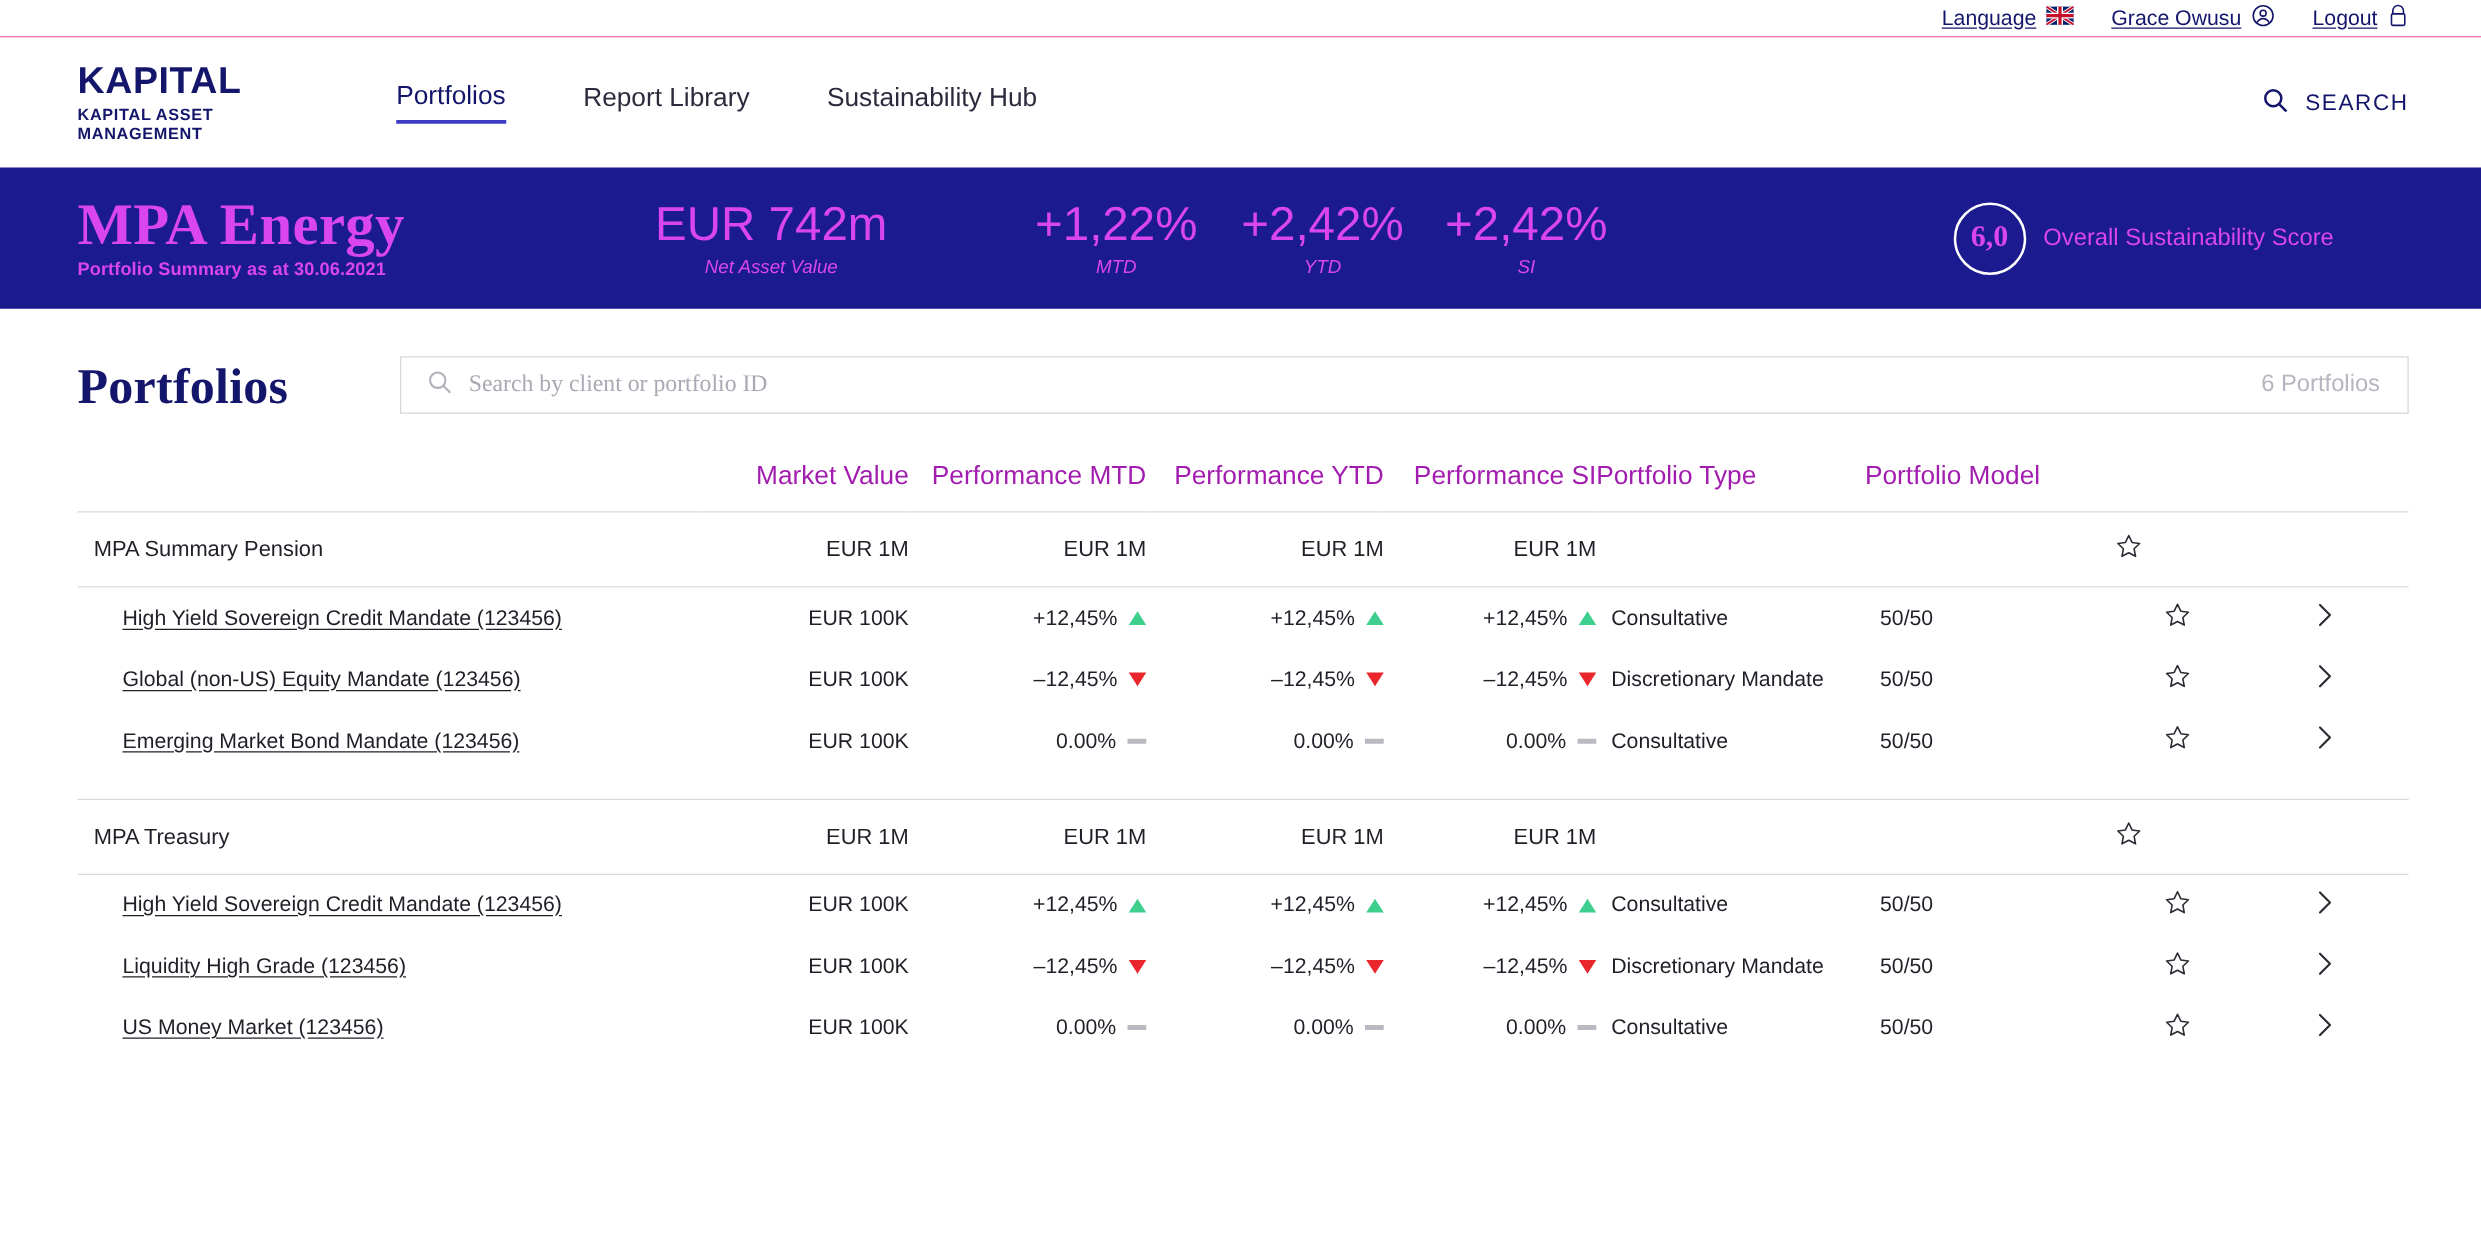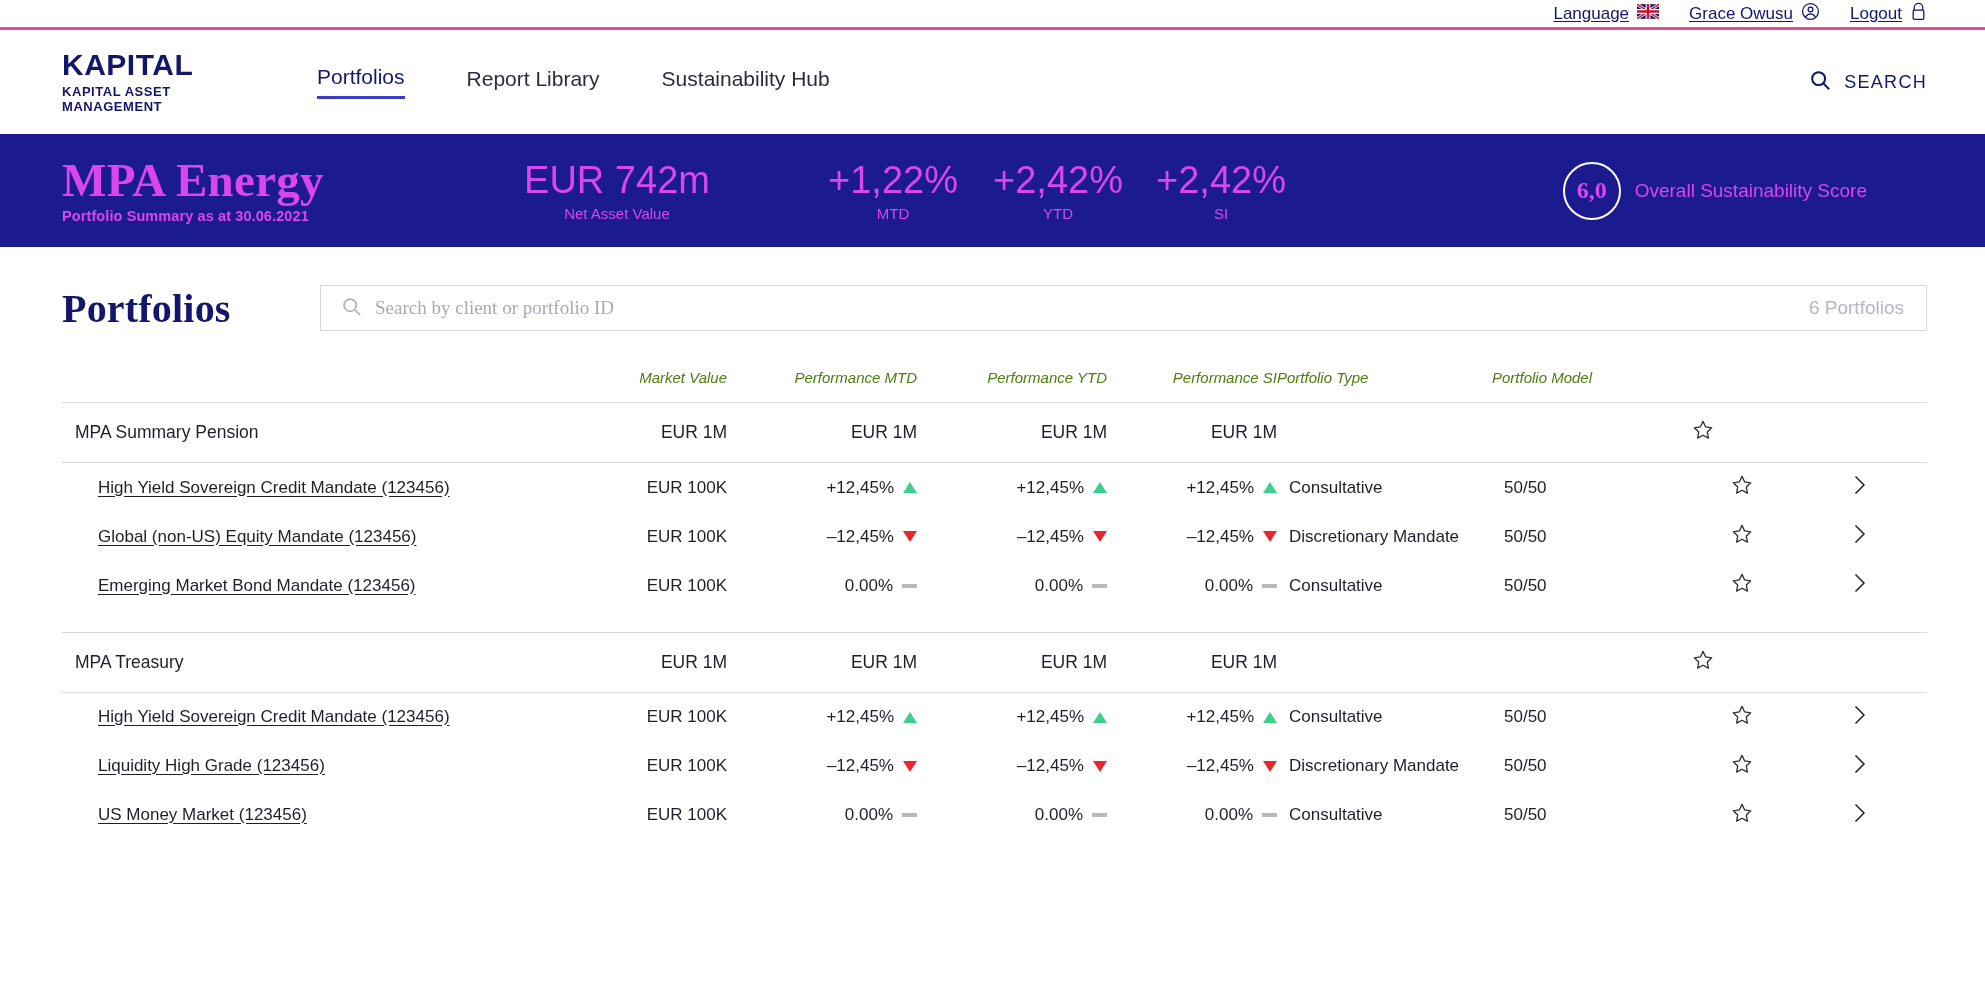--- a/index.html
+++ b/index.html
@@ -13,21 +13,21 @@
     overflow: hidden;
   }
 
   
   .utility-bar {
     height: 30px;
     display: flex;
     align-items: center;
     justify-content: flex-end;
     padding-right: 58px;
-    border-bottom: 3px solid #ec4899;
+    border-bottom: 1px solid #ec4899;
     background: #ffffff;
   }
   .util-link {
     display: flex;
     align-items: center;
     gap: 8px;
     margin-left: 30px;
     font-size: 17px;
     color: #14166b;
     text-decoration: none;
@@ -129,20 +129,21 @@
   .metric-value {
     font-size: 38px;
     line-height: 1.15;
     font-weight: 400;
     white-space: nowrap;
   }
   .metric-label {
     font-size: 15px;
     margin-top: 3px;
     font-weight: 400;
+    font-style: italic;
   }
   .metric-nav { width: 300px; }
   .metric-mtd { width: 148px; margin-left: 52px; }
   .metric-ytd { width: 148px; margin-left: 17px; }
   .metric-si  { width: 148px; margin-left: 15px; }
 
   .sustain-block {
     display: flex;
     align-items: center;
     gap: 14px;
@@ -212,27 +213,26 @@
     flex: 0 0 auto;
   }
 
   
   table.portfolio-table {
     width: 100%;
     border-collapse: collapse;
     table-layout: fixed;
   }
   .portfolio-table th {
-    font-size: 15px;
+    font-size: 21px;
     font-weight: 400;
-    color: #4d7c0f;
+    color: #a21caf;
     padding-bottom: 16px;
     text-align: right;
     vertical-align: bottom;
-    font-style: italic;
   }
   .portfolio-table th.col-name { text-align: left; }
   .portfolio-table th.col-type,
   .portfolio-table th.col-model { text-align: left; }
   .portfolio-table th.col-star,
   .portfolio-table th.col-chev { text-align: center; }
 
   col.col-name  { width: 500px; }
   col.col-mv    { width: 165px; }
   col.col-mtd   { width: 190px; }

